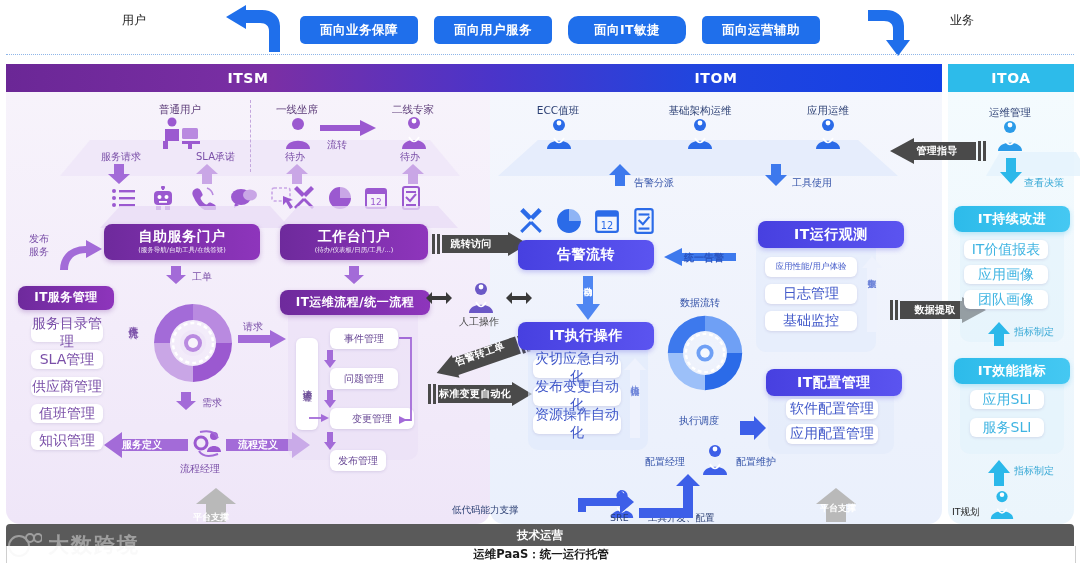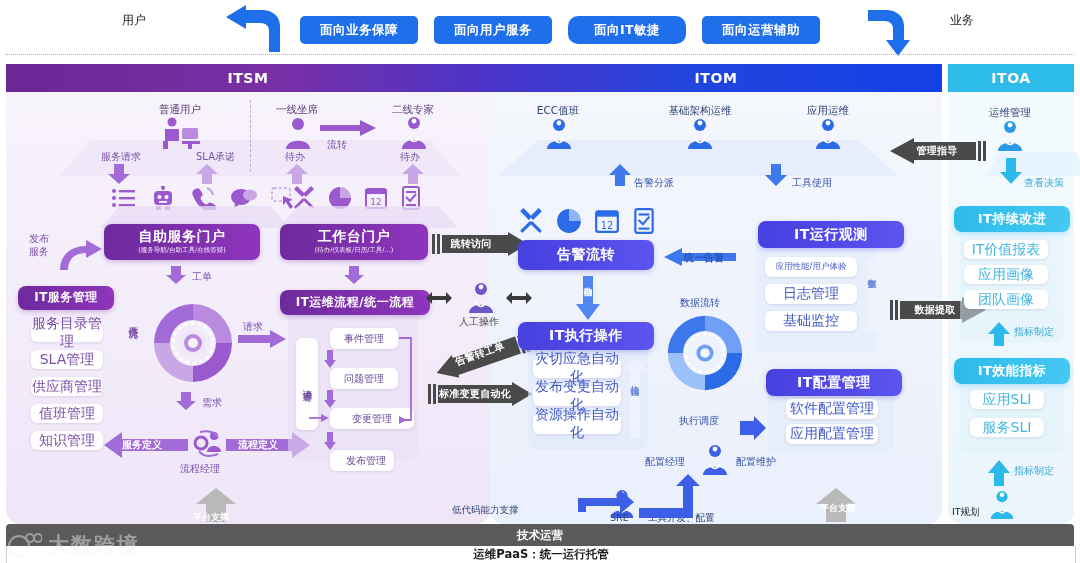--- a/index.html
+++ b/index.html
@@ -323,21 +323,21 @@
 </svg>
 <div class="abs cap cap-p" style="left:180px;top:462px;">流程经理</div>
 
 <div class="abs soft-panel" style="left:288px;top:300px;width:130px;height:160px;background:rgba(233,222,246,.55);"></div>
 <div class="abs mainbox mb-purple" style="left:280px;top:290px;width:150px;height:25px;">
   <div class="t1" style="font-size:12px;">IT运维流程/统一流程</div>
 </div>
 <div class="abs flowbox" style="left:330px;top:328px;width:68px;height:21px;">事件管理</div>
 <div class="abs flowbox" style="left:330px;top:368px;width:68px;height:21px;">问题管理</div>
 <div class="abs flowbox" style="left:330px;top:408px;width:84px;height:21px;">变更管理</div>
-<div class="abs flowbox" style="left:330px;top:450px;width:56px;height:21px;padding-left:8px;">发布管理</div>
+<div class="abs flowbox" style="left:330px;top:450px;width:56px;height:21px;">发布管理</div>
 
 <div class="abs flowbox vtext" style="left:296px;top:338px;width:22px;height:92px;font-size:9.5px;letter-spacing:1px;">请求管理</div>
 <svg class="abs" style="left:287px;top:300px;" width="136" height="178" viewBox="0 0 136 178">
 
   <g fill="#A36BD8">
     <path d="M40 50 h6 v10 h3 l-6 8 -6 -8 h3 z"></path>
     <path d="M40 90 h6 v10 h3 l-6 8 -6 -8 h3 z"></path>
     <path d="M40 132 h6 v10 h3 l-6 8 -6 -8 h3 z"></path>
   </g>
 

